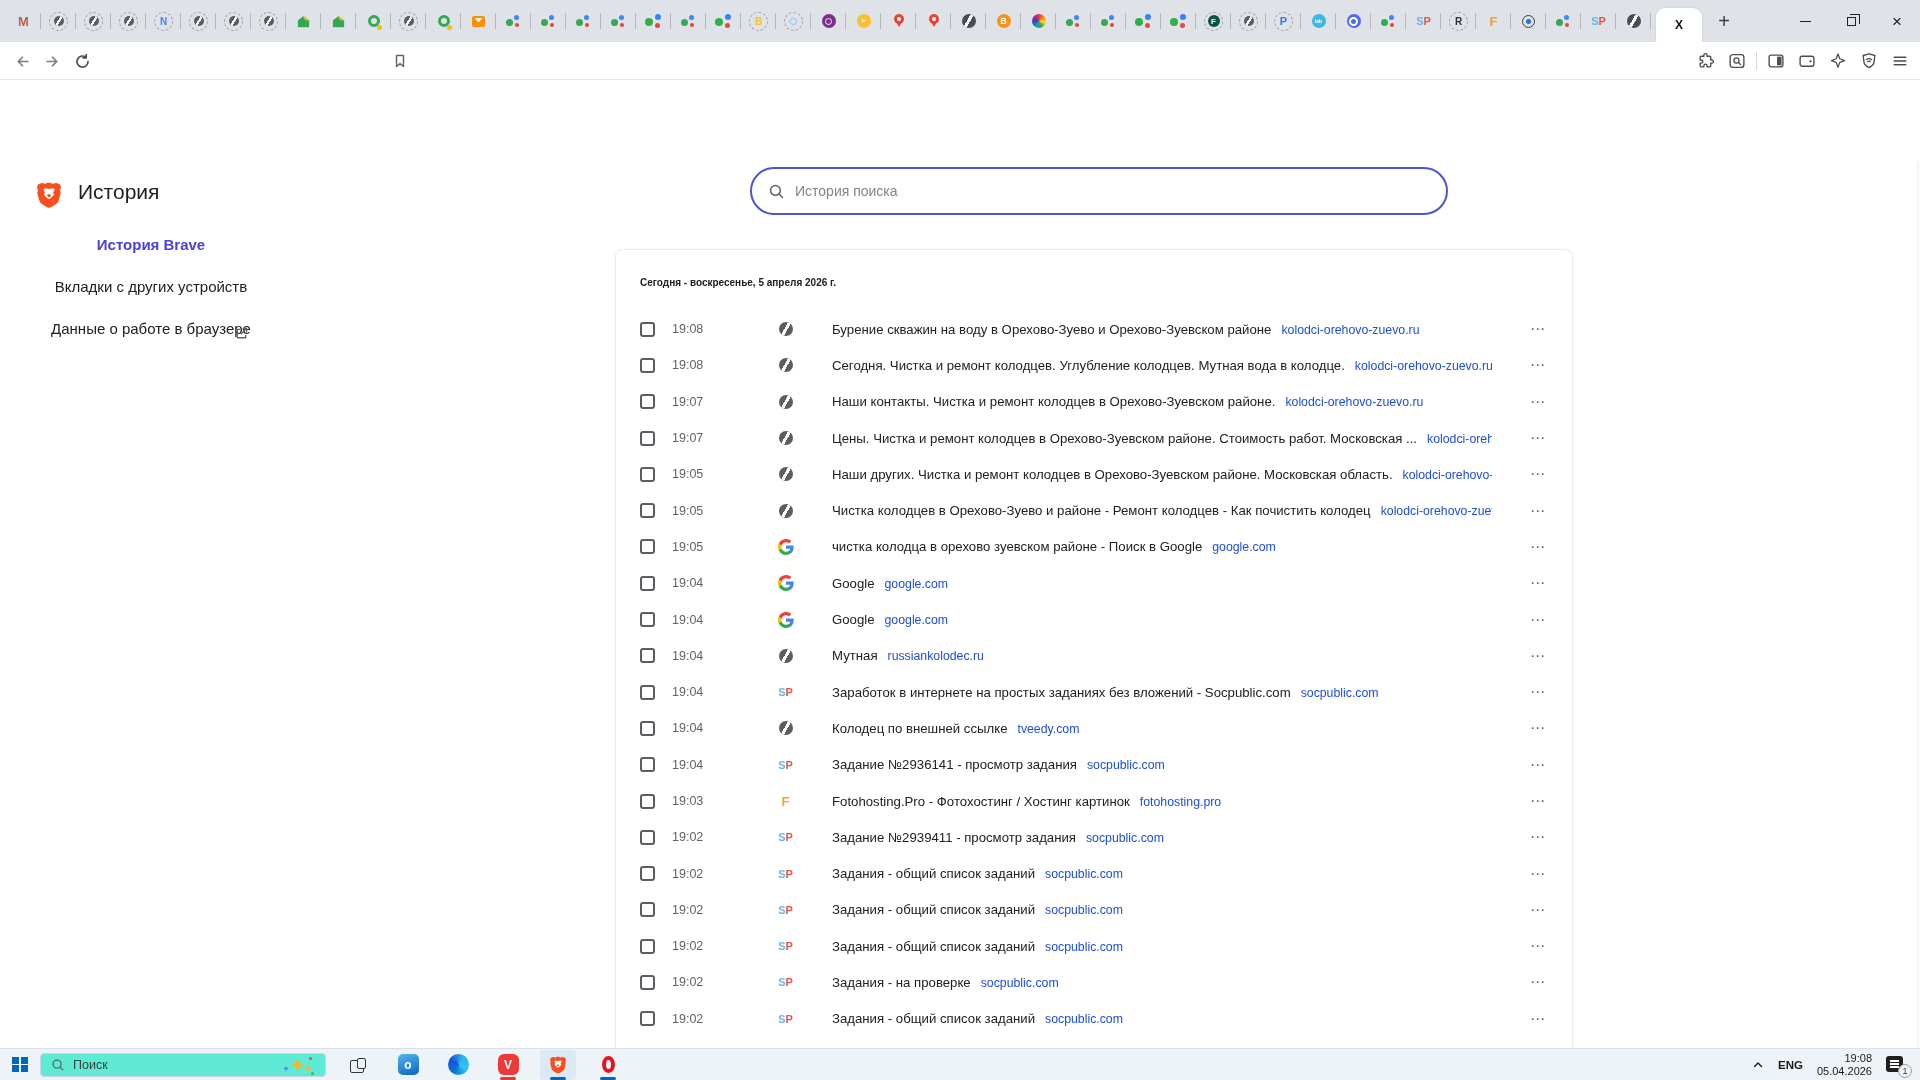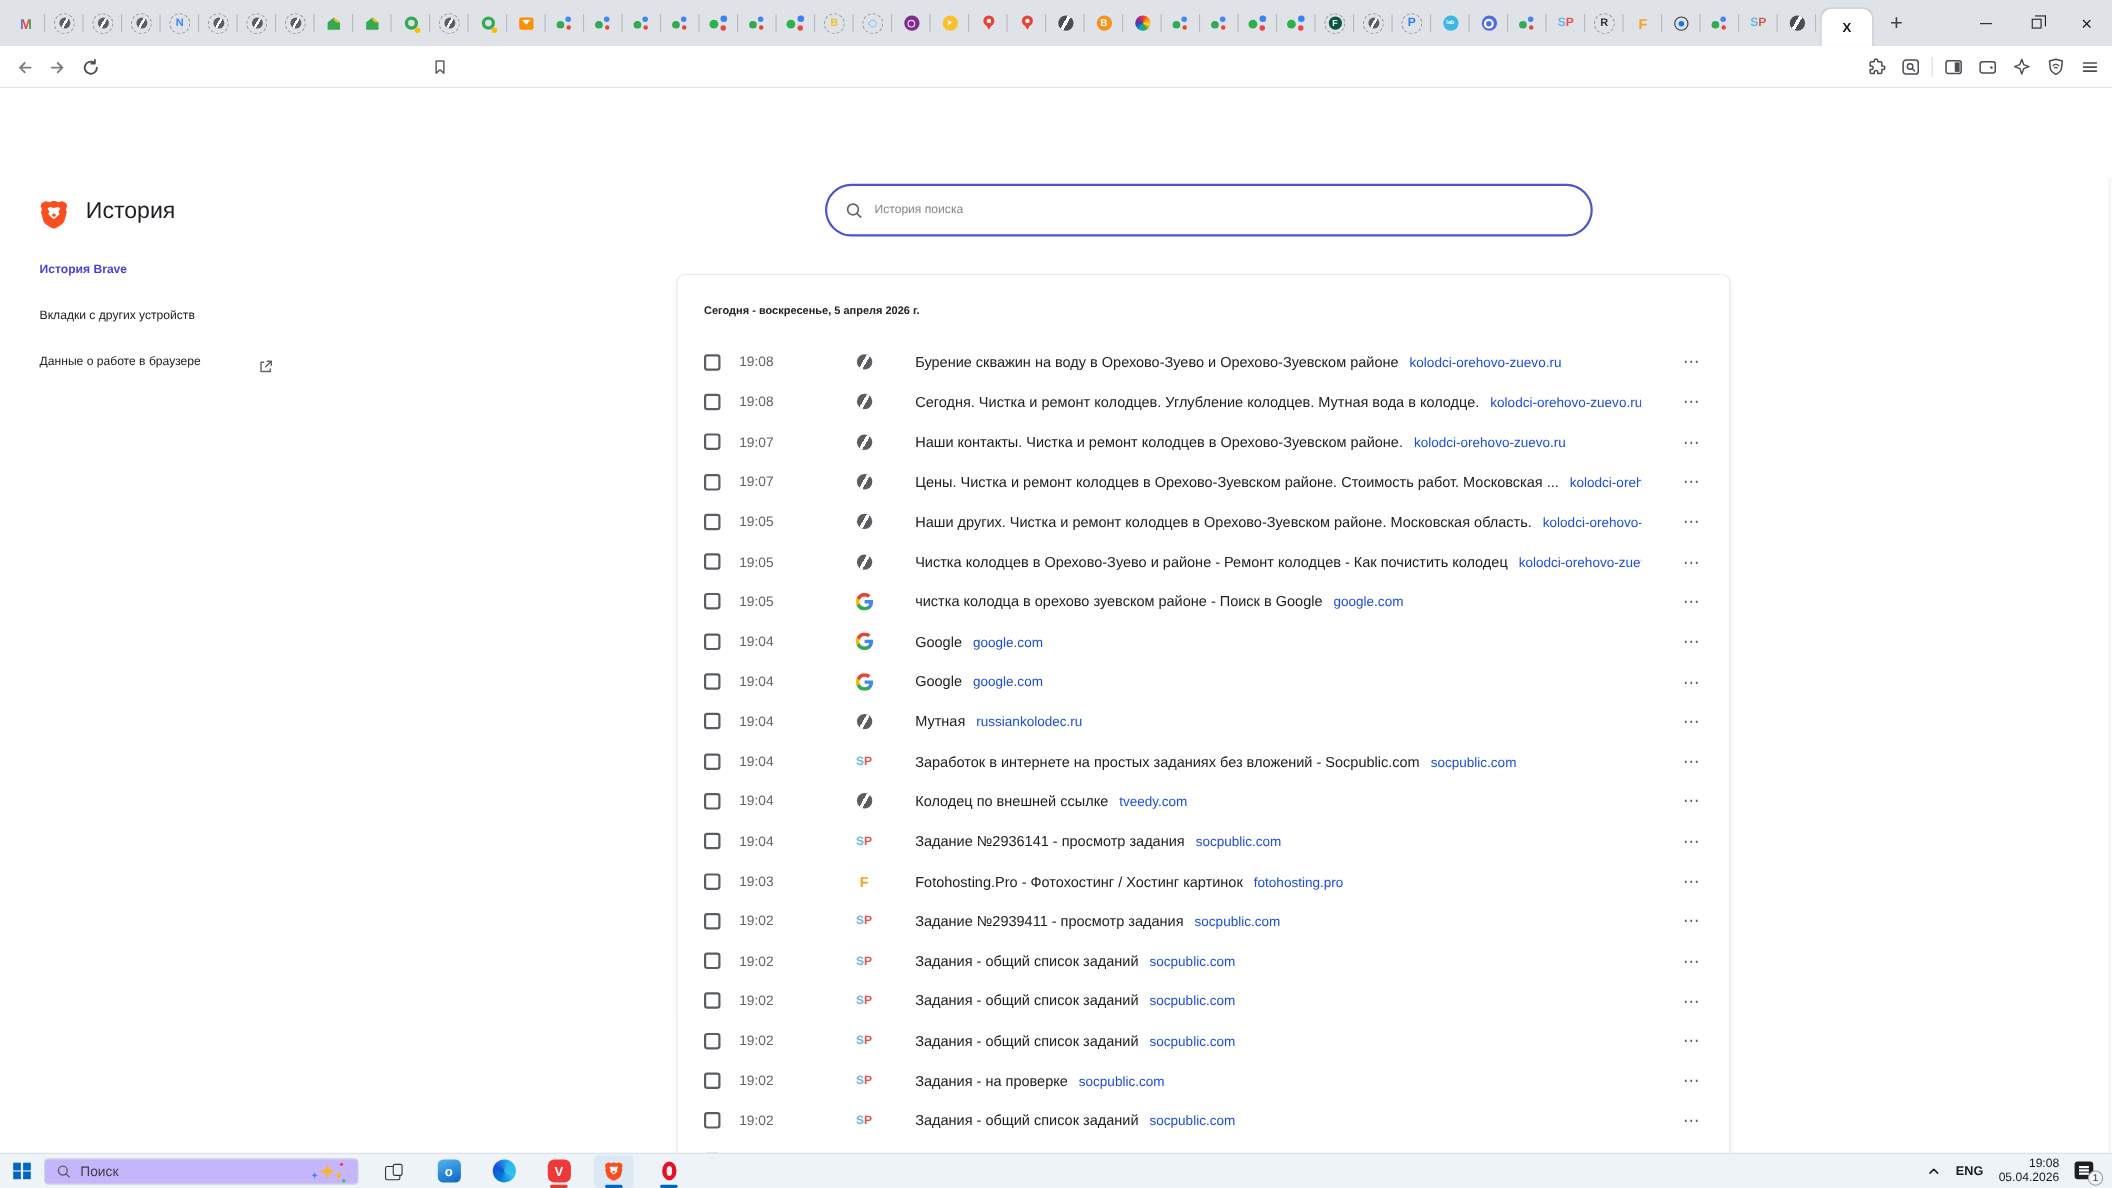--- a/index.html
+++ b/index.html
@@ -93,26 +93,26 @@
   .tb-right { position:absolute; right:8px; top:7px; display:flex; align-items:center; gap:7px; }
   .tb-right .tico { width:24px; height:24px; display:flex; align-items:center; justify-content:center; }
   .tb-sep { width:1px; height:18px; background:#d4d7da; }
 
   
   .page { position:absolute; left:12px; top:81px; width:1920px; height:967px; background:#fff; overflow:hidden; }
   .page-head-logo { position:absolute; left:22px; top:98px; }
   .page-title { position:absolute; left:66px; top:99px; font-size:21px; color:#1b1e23; }
   .hsearch { position:absolute; left:738px; top:86px; width:698px; height:48px; border:2px solid #4c54d2;
     border-radius:24px; background:#fff; display:flex; align-items:center; padding:0 16px; }
-  .hsearch input { border:none; outline:none; flex:1; font-size:11px; color:#202124; margin-left:10px;
+  .hsearch input { border:none; outline:none; flex:1; font-size:14px; color:#202124; margin-left:10px;
     font-family:inherit; background:transparent; }
   .hsearch input::placeholder { color:#80868b; }
   .snav { position:absolute; left:24px; top:155px; width:270px; }
-  .snav-item { font-size:11px; color:#202124; margin-bottom:24px; cursor:pointer; line-height:18px;
-    position:relative; width:230px; }
+  .snav-item { font-size:15px; color:#202124; margin-bottom:24px; cursor:pointer; line-height:18px;
+    position:relative; width:230px;text-align:center; }
   .snav-item.active { color:#4a42d6; font-weight:600; }
   .snav-ext { position:absolute; left:198px; top:6px; }
 
   .card { position:absolute; left:603px; top:168px; width:958px; height:900px; background:#fff;
     border:1px solid #e8eaed; border-radius:8px; box-shadow:0 1px 3px rgba(0,0,0,.08); overflow:hidden; }
   .card-date { position:absolute; left:24px; top:27px; font-size:10px; font-weight:700; color:#202124; }
   .rows { position:absolute; left:0; top:61px; width:100%; }
   .hrow { height:36.3px; display:flex; align-items:center; position:relative; }
   .hrow .cb { position:absolute; left:24px; width:15px; height:15px; border:2px solid #5a5e63;
     border-radius:3px; background:#fff; }
@@ -132,21 +132,21 @@
     border-right:4.5px solid transparent; }
   .sb-up { top:6px; border-bottom:6px solid #85898e; }
   .sb-thumb { position:absolute; left:2px; top:59px; width:10px; height:160px; background:#c4c7cb; border-radius:5px; }
 
   
   .taskbar { position:absolute; left:0; top:1048px; width:1920px; height:32px; background:#eef3f8;
     border-top:1px solid #d9e1e8; display:flex; align-items:center; }
   .tb-start { width:40px; height:32px; display:flex; align-items:center; justify-content:center; }
   .winlogo { display:grid; grid-template-columns:7px 7px; grid-template-rows:7px 7px; gap:1.5px; }
   .winlogo i { background:#0067c0; display:block; }
-  .tb-search { width:286px; height:24px; background:#c4b5fd; border:1px solid #cfd6dd; border-radius:4px;
+  .tb-search { width:286px; height:24px; background:#5eead4; border:1px solid #cfd6dd; border-radius:4px;
     display:flex; align-items:center; padding:0 10px; position:relative; }
   .tb-search-label { font-size:12.5px; color:#3a3f44; margin-left:8px; }
   .sparkles { position:absolute; right:10px; top:3px; width:34px; height:18px; }
   .spark { position:absolute; background:#f9b428;
     clip-path:polygon(50% 0,62% 38%,100% 50%,62% 62%,50% 100%,38% 62%,0 50%,38% 38%); }
   .spark.sbig { width:15px; height:15px; left:9px; top:1px; }
   .spark.ssml { width:8px; height:8px; left:23px; top:8px; }
   .spark.sblu { width:6px; height:6px; left:2px; top:9px; background:#3b82f6; }
   .sdot { position:absolute; border-radius:50%; }
   .sdot.red { width:3px; height:3px; background:#ef4444; right:3px; top:0; }

